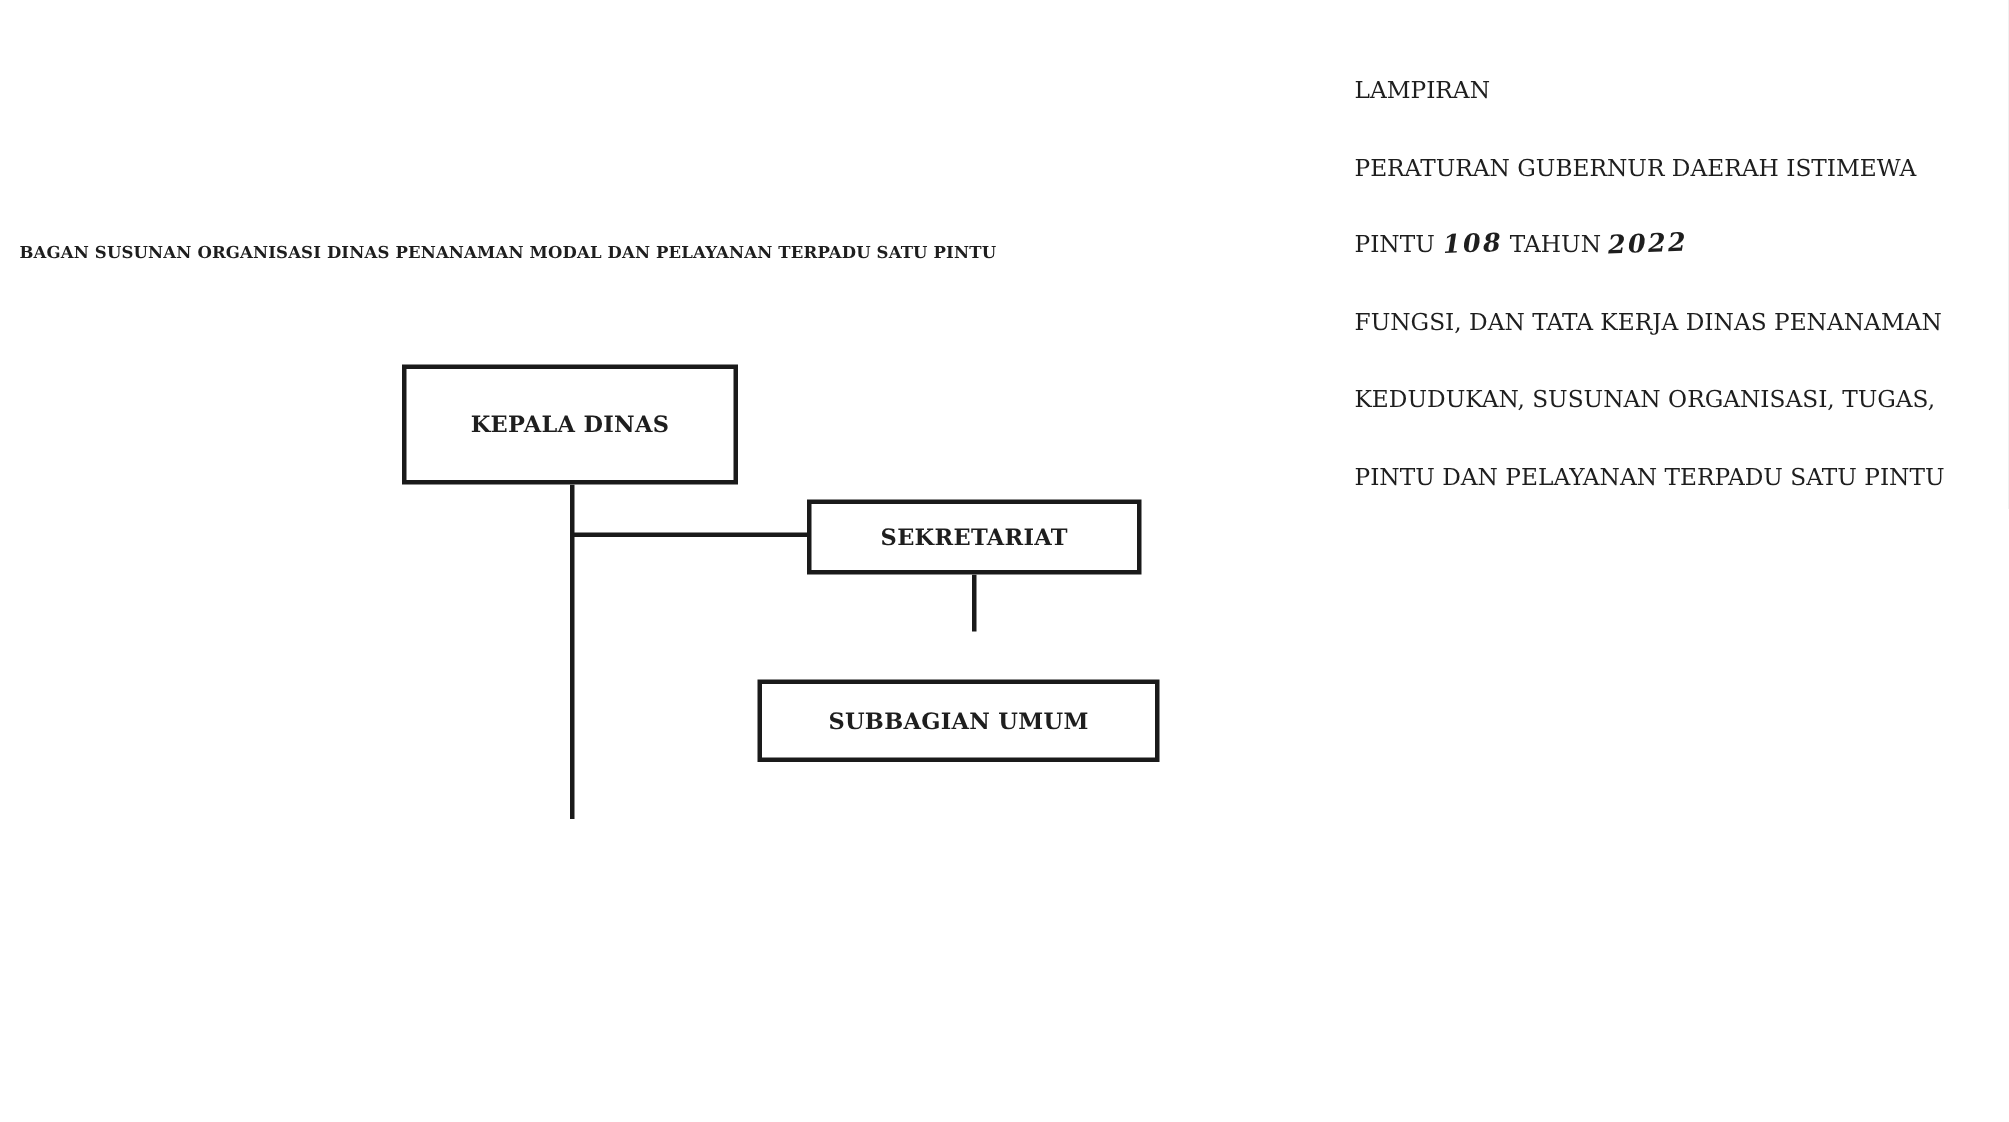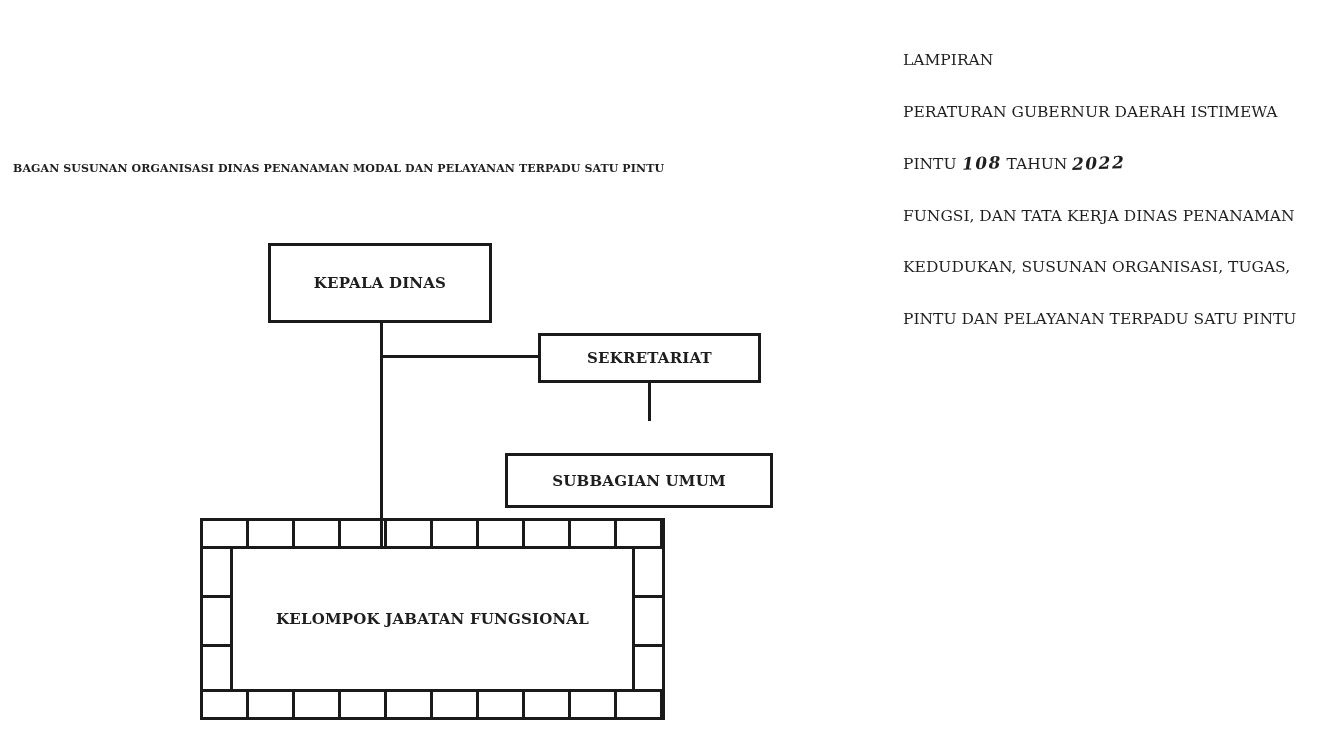--- a/index.html
+++ b/index.html
@@ -133,23 +133,14 @@
   </div>
 
   <div class="box sekretariat">
     <span class="node-label">SEKRETARIAT</span>
   </div>
 
   <div class="box subbagian">
     <span class="node-label">SUBBAGIAN UMUM</span>
   </div>
 
-  <div class="kjf-outer">
-    <div class="band band-top"></div>
-    <div class="band band-bottom"></div>
-    <div class="band band-left"></div>
-    <div class="band band-right"></div>
-    <div class="kjf-inner">
-      <span class="node-label">KELOMPOK JABATAN FUNGSIONAL</span>
-    </div>
-  </div>
 
 </div>
 
 </body></html>

